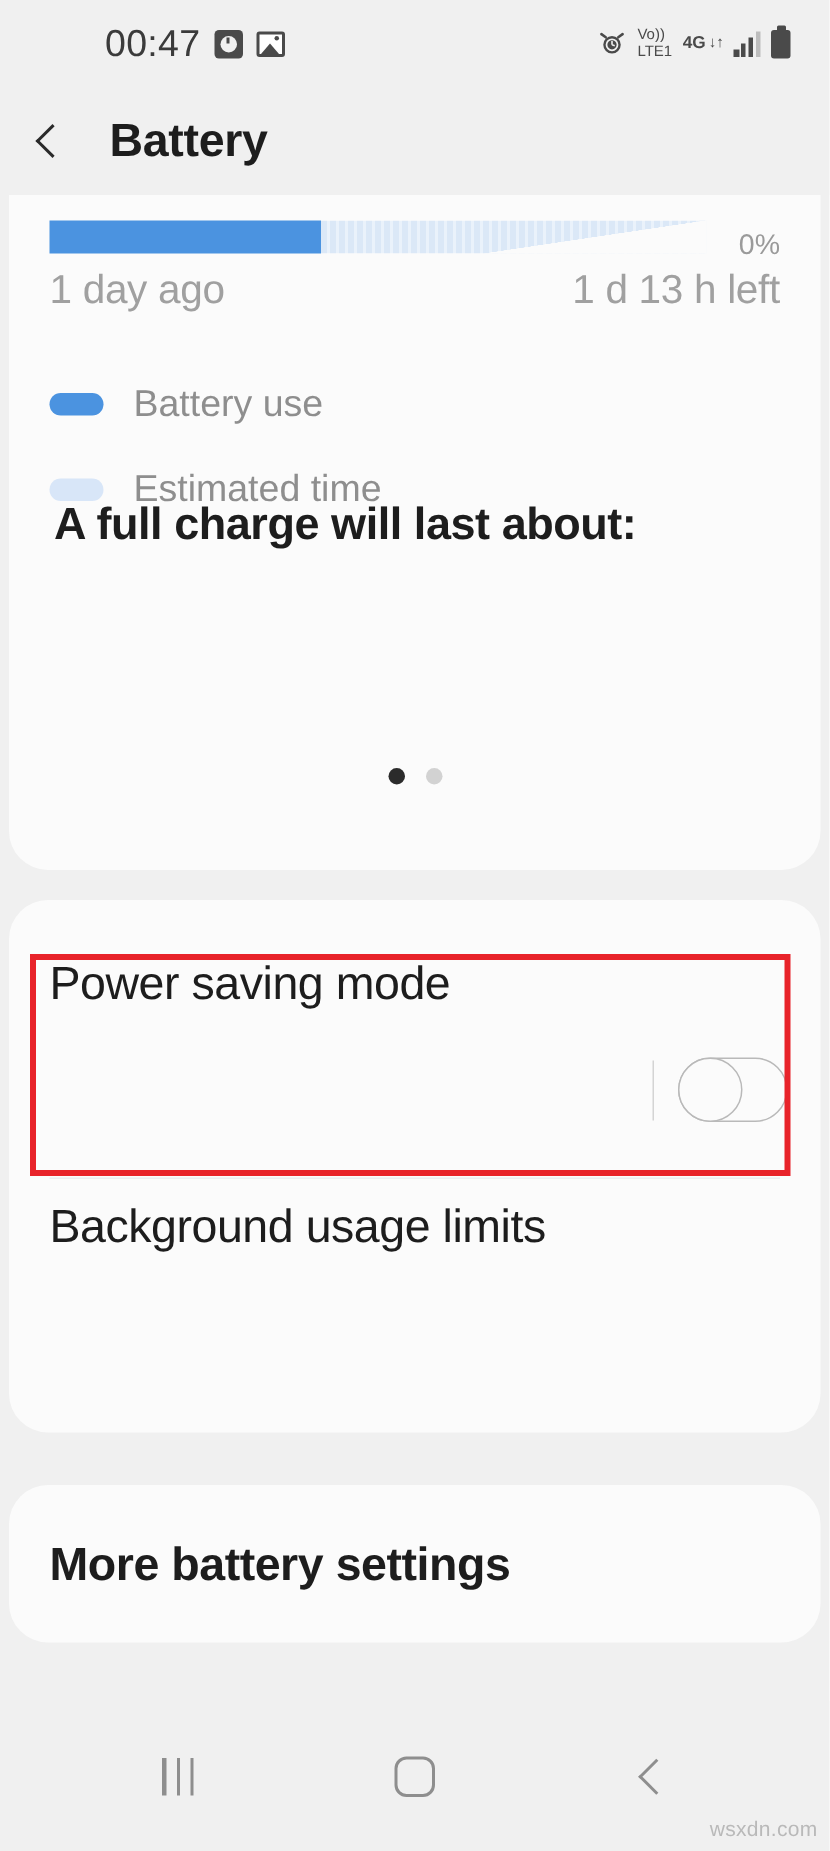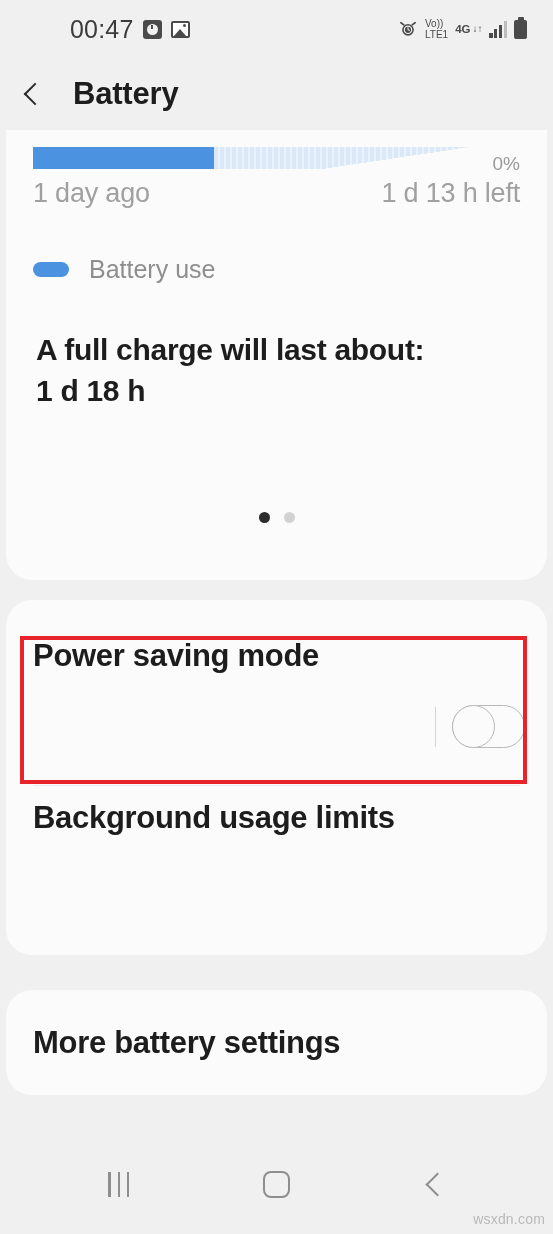--- a/index.html
+++ b/index.html
@@ -307,21 +307,21 @@
     left: 0;
     width: 541px;
     box-sizing: border-box;
     padding-left: 27px;
     padding-right: 22px;
   }
   #row-power { top: 0; height: 185px; }
   #row-background { top: 170px; height: 169px; }
   .row-title {
     font-size: 31px;
-    font-weight: 700;
+    font-weight: 400;
     color: #1d1d1d;
     line-height: 1.28;
     letter-spacing: -0.3px;
     padding-top: 36px;
   }
   #row-background .row-title { padding-top: 28px; }
   .row-divider {
     position: absolute;
     left: 27px;
     top: 185px;
@@ -483,25 +483,28 @@
     <div class="graph-subrow">
       <span class="sub-label">1 day ago</span>
       <span class="sub-label">1 d 13 h left</span>
     </div>
 
     <div class="legend">
       <div class="legend-row">
         <span class="legend-pill used"></span>
         <span class="legend-text">Battery use</span>
       </div>
+      <div class="legend-row">
+        <span class="legend-pill est"></span>
+        <span class="legend-text">Estimated time</span>
+      </div>
     </div>
 
     <div class="fullcharge">
       <div>A full charge will last about:</div>
-      <div>1 d 18 h</div>
     </div>
 
     <div class="dots">
       <span class="dot on"></span>
       <span class="dot off"></span>
     </div>
   </div>
 
   <div class="card" id="card-power">
 

